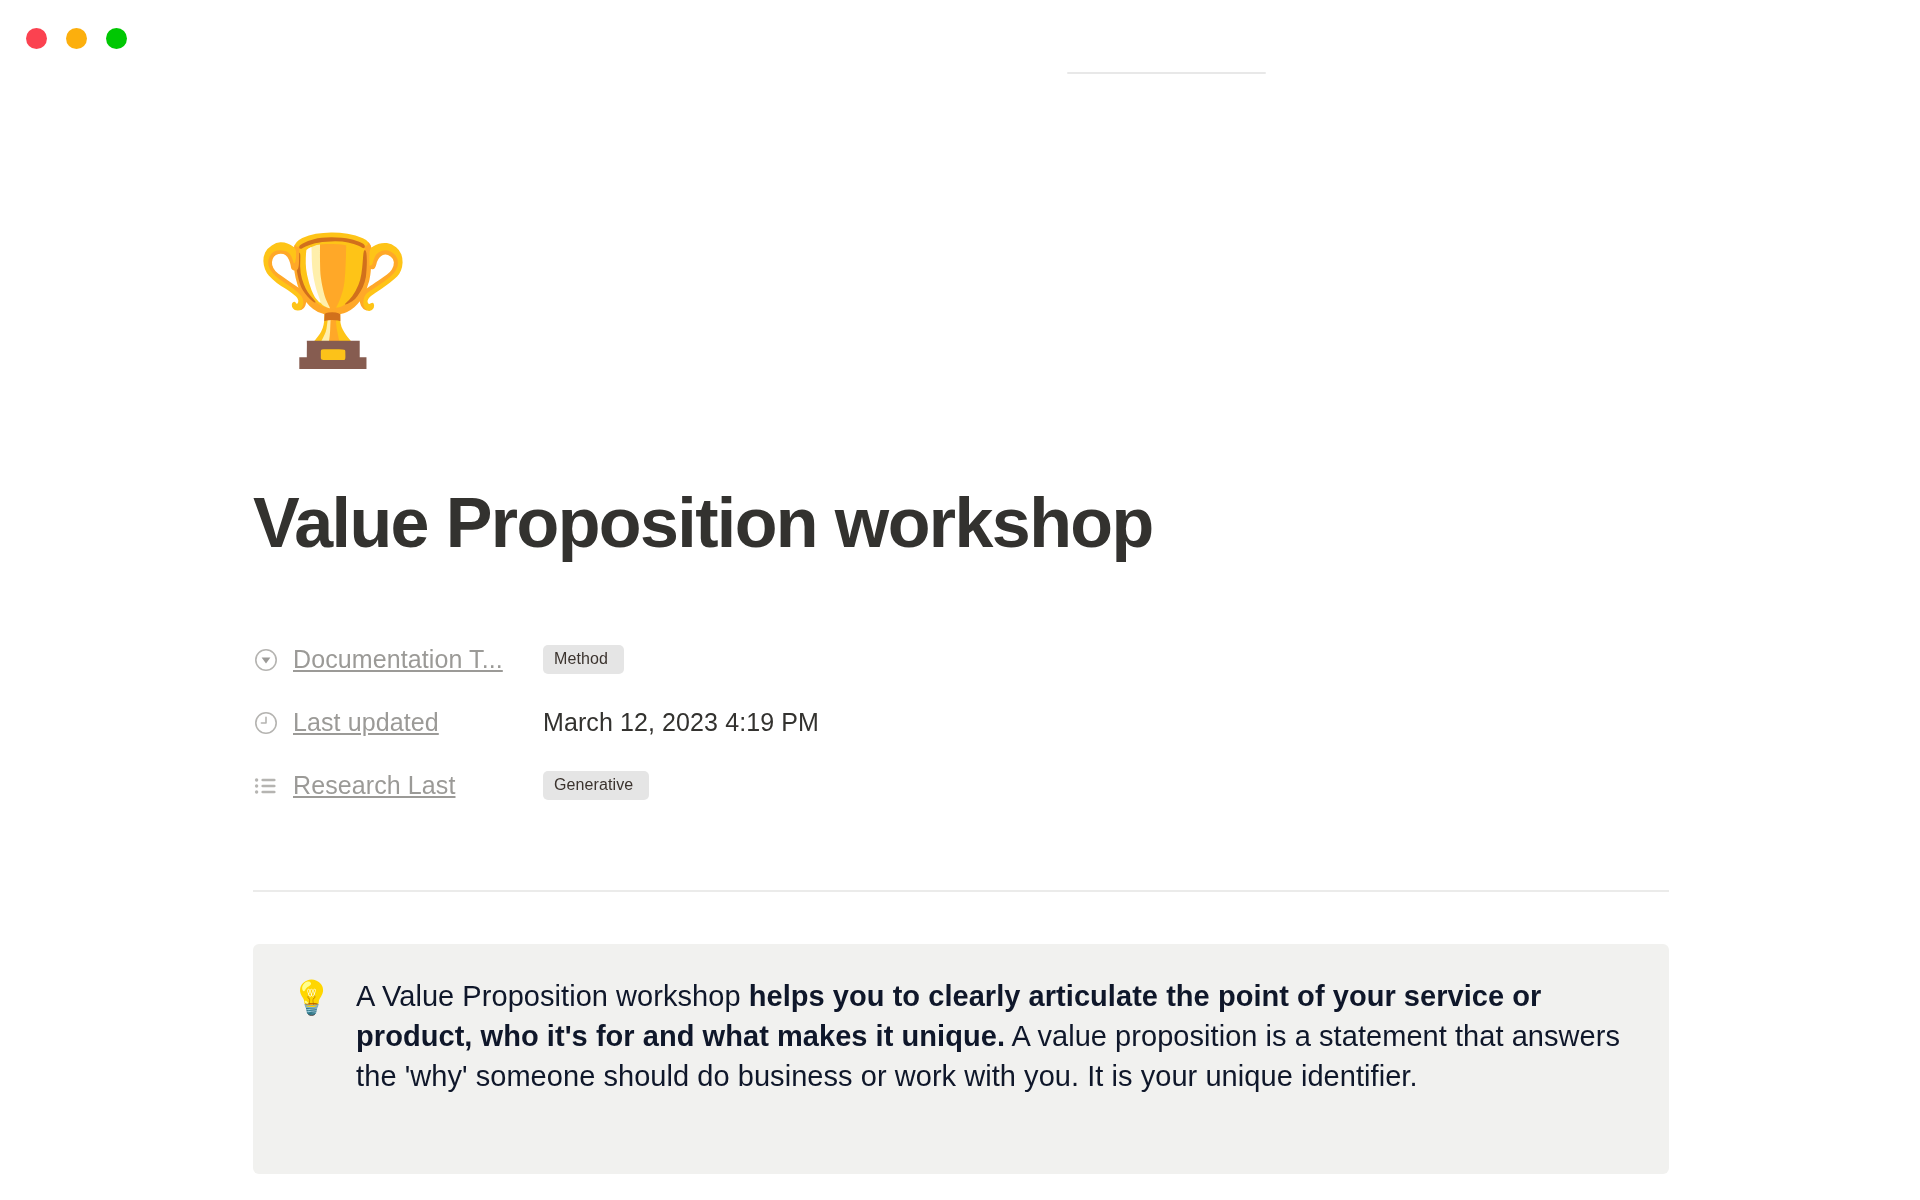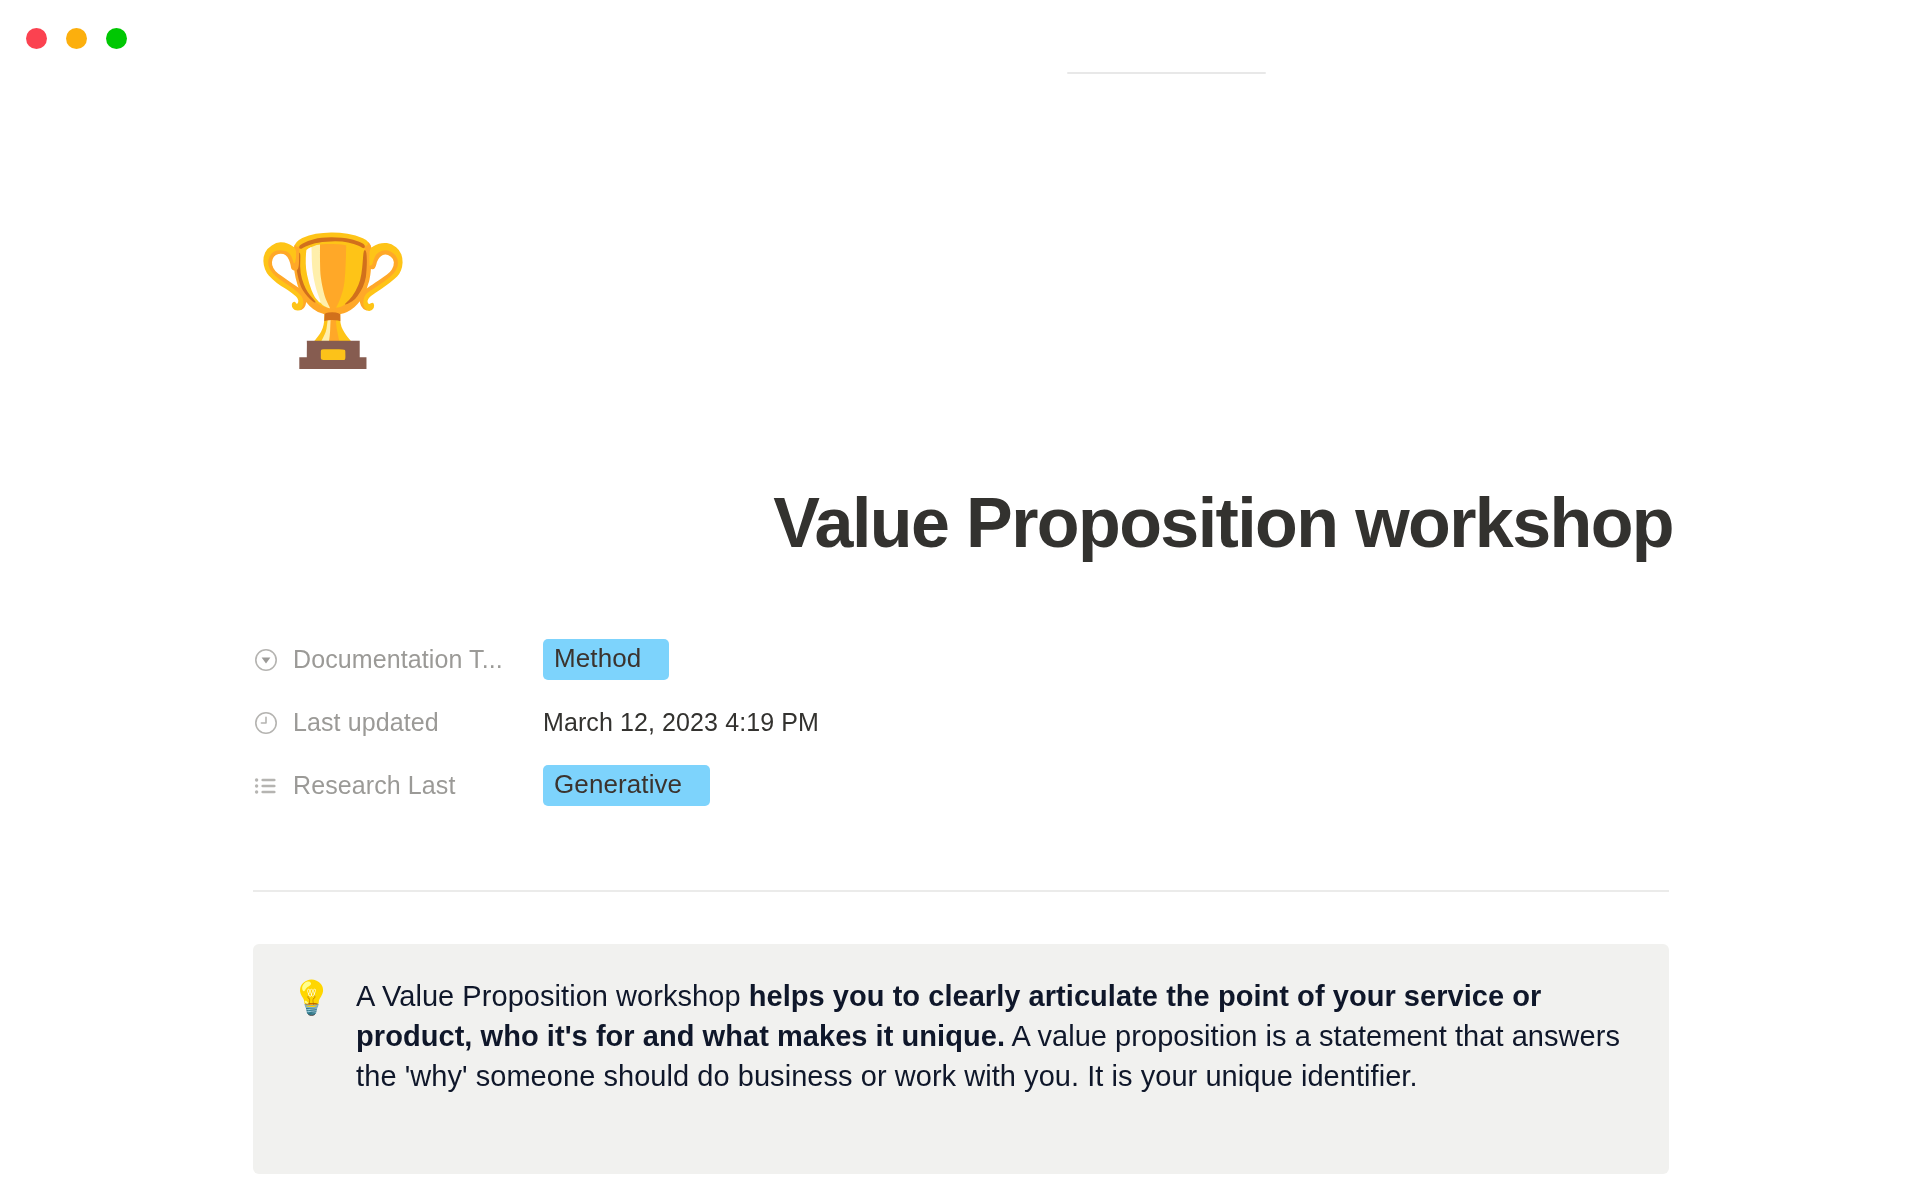--- a/index.html
+++ b/index.html
@@ -77,21 +77,20 @@
     position: absolute;
     top: 486px;
     left: 253px;
     width: 1420px;
     font-size: 70px;
     font-weight: 700;
     letter-spacing: -1.6px;
     color: #33322f;
     line-height: 1.08;
     white-space: nowrap;
-    text-align: right;
   }
 
   
   .props {
     position: absolute;
     top: 628px;
     left: 253px;
     width: 1420px;
   }
   .prop-row {
@@ -104,20 +103,21 @@
     align-items: center;
     gap: 14px;
     width: 290px;
     flex: 0 0 290px;
     color: #9b9a97;
     font-size: 25px;
     font-weight: 400;
     letter-spacing: 0.1px;
     white-space: nowrap;
     overflow: hidden;
+    text-decoration: underline;
   }
   .prop-icon {
     width: 26px;
     height: 26px;
     flex: 0 0 26px;
     display: inline-flex;
     align-items: center;
     justify-content: center;
     color: #b5b4b1;
   }
@@ -126,25 +126,25 @@
   .prop-value {
     display: flex;
     align-items: center;
     font-size: 25px;
     color: #33322f;
     letter-spacing: 0.1px;
   }
 
   .tag {
     display: inline-block;
-    background: #7dd3fc;
+    background: #e5e5e5;
     color: #3b332e;
     border-radius: 5px;
-    padding: 5px 28px 7px 11px;
-    font-size: 26px;
+    padding: 5px 16px 7px 11px;
+    font-size: 16px;
     line-height: 1.12;
     letter-spacing: 0.1px;
     white-space: nowrap;
   }
 
   
   .divider {
     position: absolute;
     top: 890px;
     left: 253px;

